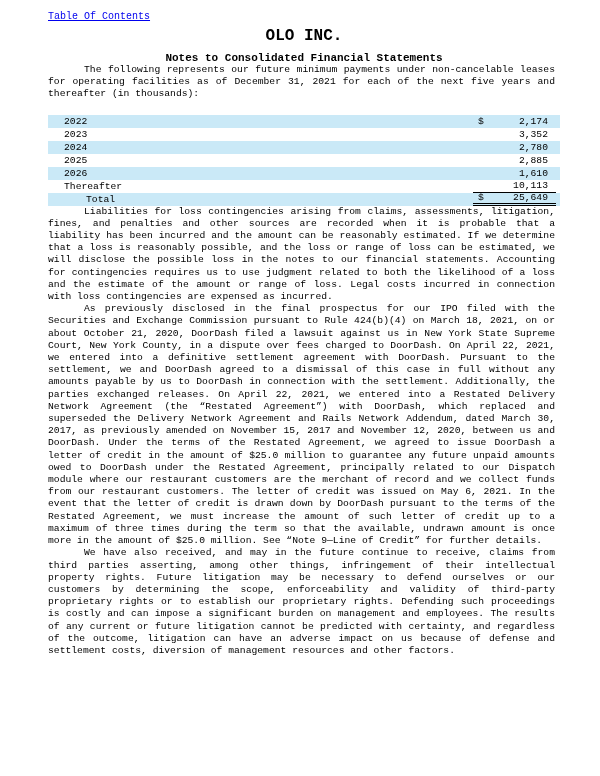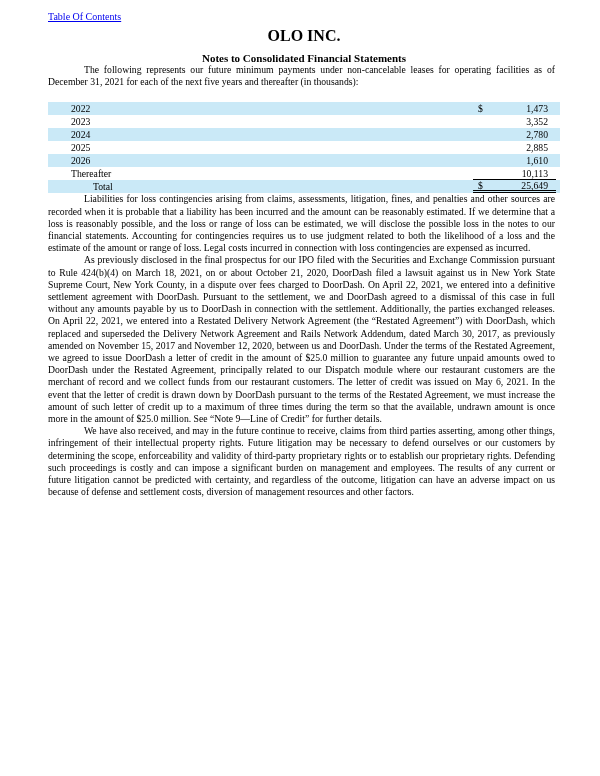--- a/index.html
+++ b/index.html
@@ -1,33 +1,33 @@
 <!DOCTYPE html>
 <html><head>
 <meta charset="utf-8">
 <style>
   html,body { margin:0; padding:0; background:#ffffff; }
   .page {
     position:relative; width:600px; height:776px; background:#fff;
-    font-family:Liberation Serif, serif; color:#000; font-size:9.7px;
+    font-family:Liberation Mono, monospace; color:#000; font-size:9.7px;
     overflow:hidden;
   }
   .content { margin-left:48px; width:512px; }
   .toc { padding-top:11px; font-size:10px; }
   .toc a { color:#0000ee; text-decoration:underline; cursor:pointer; }
   .company { text-align:center; font-weight:bold; font-size:16px; margin-top:5px; }
   .doc-subtitle { text-align:center; font-weight:bold; font-size:11px; margin-top:7px; }
   p.body-par {
     margin:0; text-align:justify; text-indent:36px;
     line-height:12.2px; width:507px;
   }
   .intro { margin-top:10px; }
   
   .lease-table { margin-top:14px; width:512px; }
-  .trow { display:flex; align-items:center; height:13px;padding-left:7px; }
+  .trow { display:flex; align-items:center; height:13px; }
   .trow.stripe { background:#cae9f7; }
   .tlabel { flex:1; padding-left:16px; }
   .trow.total .tlabel { padding-left:38px; }
   .tamount {
     width:83px; margin-right:4px; box-sizing:border-box;
     display:flex; justify-content:space-between;
     padding:0 8px 0 5px; align-self:stretch; align-items:center;
   }
   .trow.pre-total .tamount { border-bottom:1px solid #000; }
   .trow.total .tamount { border-bottom:3px double #000; }
@@ -55,21 +55,21 @@
 
     <div class="doc-subtitle">Notes to Consolidated Financial Statements</div>
 
     <p class="body-par intro">The following represents our future minimum payments under non-cancelable leases for operating facilities as of December 31, 2021 for each of the next five years and thereafter (in thousands):</p>
 
     <div class="lease-table" id="lease-table">
         <div class="trow stripe">
     <div class="tlabel">2022</div>
     <div class="tamount">
       <span>$</span>
-      <span>1,473</span>
+      <span>2,174</span>
     </div>
   </div>
         <div class="trow">
     <div class="tlabel">2023</div>
     <div class="tamount">
       <span></span>
       <span>3,352</span>
     </div>
   </div>
         <div class="trow stripe">

